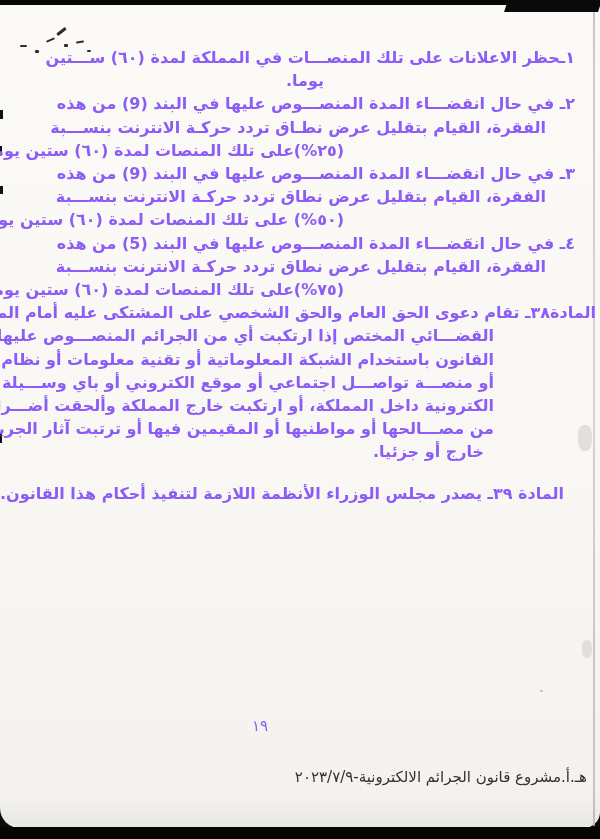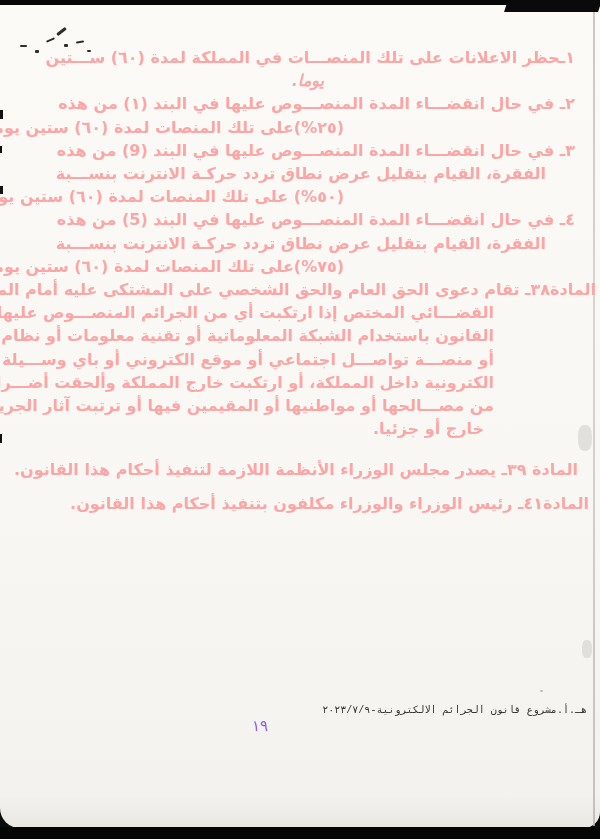--- a/index.html
+++ b/index.html
@@ -52,40 +52,40 @@
     color:#141414;
   }
   .blk{margin:0;}
   .gap{margin-top:10px;}
   .gap-lg{margin-top:18px;}
   .ln{
     white-space:nowrap;
     line-height:23.2px;
     font-size:16px;
     font-weight:bold;
-    color:#fca5a5;
+    color:#8b5cf6;
   }
   .it-full {margin-right:25px;width:512px;text-align:justify;text-align-last:justify;}
   .it-cont {margin-right:54px;width:462px;text-align:justify;text-align-last:justify;}
-  .it-tail1{margin-right:276px;text-align:right;font-style:italic;}
+  .it-tail1{margin-right:276px;text-align:right;}
   .it-tail {margin-right:256px;text-align:right;}
   .a38-head{margin-right:4px;width:540px;text-align:justify;text-align-last:justify;}
   .a38-cont{margin-right:106px;width:438px;text-align:justify;text-align-last:justify;}
   .a38-tail{margin-right:116px;text-align:right;}
-  .art-39{margin-right:8px;text-align:center;}
+  .art-39{margin-right:8px;text-align:left;}
   .art-40{margin-right:10px;text-align:right;}
   .art-41{margin-right:11px;text-align:right;}
   
   .pagenum{
     position:absolute;left:252px;top:717px;
     font-size:15px;font-weight:400;color:#8b5cf6;direction:rtl;
   }
   .footnote{
-    position:absolute;right:13px;top:704px;
-    font-size:10px;font-weight:400;color:#33312c;direction:rtl;white-space:nowrap;font-family:Liberation Mono, monospace;
+    position:absolute;right:13px;top:768px;
+    font-size:15px;font-weight:400;color:#33312c;direction:rtl;white-space:nowrap;
   }
 </style>
 </head>
 <body>
 
 <div class="paper"></div>
 <div class="edge-line"></div>
 
 <div class="scan-top"></div>
 <div class="scan-top-right"></div>
@@ -109,21 +109,22 @@
   <div class="hw h6"></div>
   <div class="hw h7"></div>
 </div>
 
 <div class="doc">
     <div class="blk">
       <div class="ln it-full">١ـحظر الاعلانات على تلك المنصـــات في المملكة لمدة (٦٠) ســـتين</div>
       <div class="ln it-tail1">يوما.</div>
     </div>
     <div class="blk">
-      <div class="ln it-full">٢ـ في حال انقضـــاء المدة المنصـــوص عليها في البند (١) من هذه</div>
+      <div class="ln it-full">٢ـ في حال انقضـــاء المدة المنصـــوص عليها في البند (9) من هذه</div>
+      <div class="ln it-cont">الفقرة، القيام بتقليل عرض نطـاق تردد حركـة الانترنت بنســـبة</div>
       <div class="ln it-tail">(٢٥%)على تلك المنصات لمدة (٦٠) ستين يوما.</div>
     </div>
     <div class="blk">
       <div class="ln it-full">٣ـ في حال انقضـــاء المدة المنصـــوص عليها في البند (9) من هذه</div>
       <div class="ln it-cont">الفقرة، القيام بتقليل عرض نطاق تردد حركـة الانترنت بنســـبة</div>
       <div class="ln it-tail">(٥٠%) على تلك المنصات لمدة (٦٠) ستين يوما.</div>
     </div>
     <div class="blk">
       <div class="ln it-full">٤ـ في حال انقضـــاء المدة المنصـــوص عليها في البند (5) من هذه</div>
       <div class="ln it-cont">الفقرة، القيام بتقليل عرض نطاق تردد حركـة الانترنت بنســـبة</div>
@@ -134,19 +135,16 @@
       <div class="ln a38-cont">القضـــائي المختص إذا ارتكبت أي من الجرائم المنصـــوص عليها في هذا</div>
       <div class="ln a38-cont">القانون باستخدام الشبكة المعلوماتية أو تقنية معلومات أو نظام معلومات</div>
       <div class="ln a38-cont">أو منصـــة تواصـــل اجتماعي أو موقع الكتروني أو باي وســـيلة نشـــر</div>
       <div class="ln a38-cont">الكترونية داخل المملكة، أو ارتكبت خارج المملكة وألحقت أضـــرارا بأي</div>
       <div class="ln a38-cont">من مصـــالحها أو مواطنيها أو المقيمين فيها أو ترتبت آثار الجريمة فيها</div>
       <div class="ln a38-tail">خارج أو جزئيا.</div>
     </div>
     <div class="blk gap-lg">
       <div class="ln art-39">المادة ٣٩ـ يصدر مجلس الوزراء الأنظمة اللازمة لتنفيذ أحكام هذا القانون.</div>
     </div>
-    <div class="blk gap">
-      <div class="ln art-41">المادة٤١ـ رئيس الوزراء والوزراء مكلفون بتنفيذ أحكام هذا القانون.</div>
-    </div>
   </div>
 
 <div class="pagenum">١٩</div>
 <div class="footnote">هـ.أ.مشروع قانون الجرائم الالكترونية-٢٠٢٣/٧/٩</div>
 
 </body></html>

